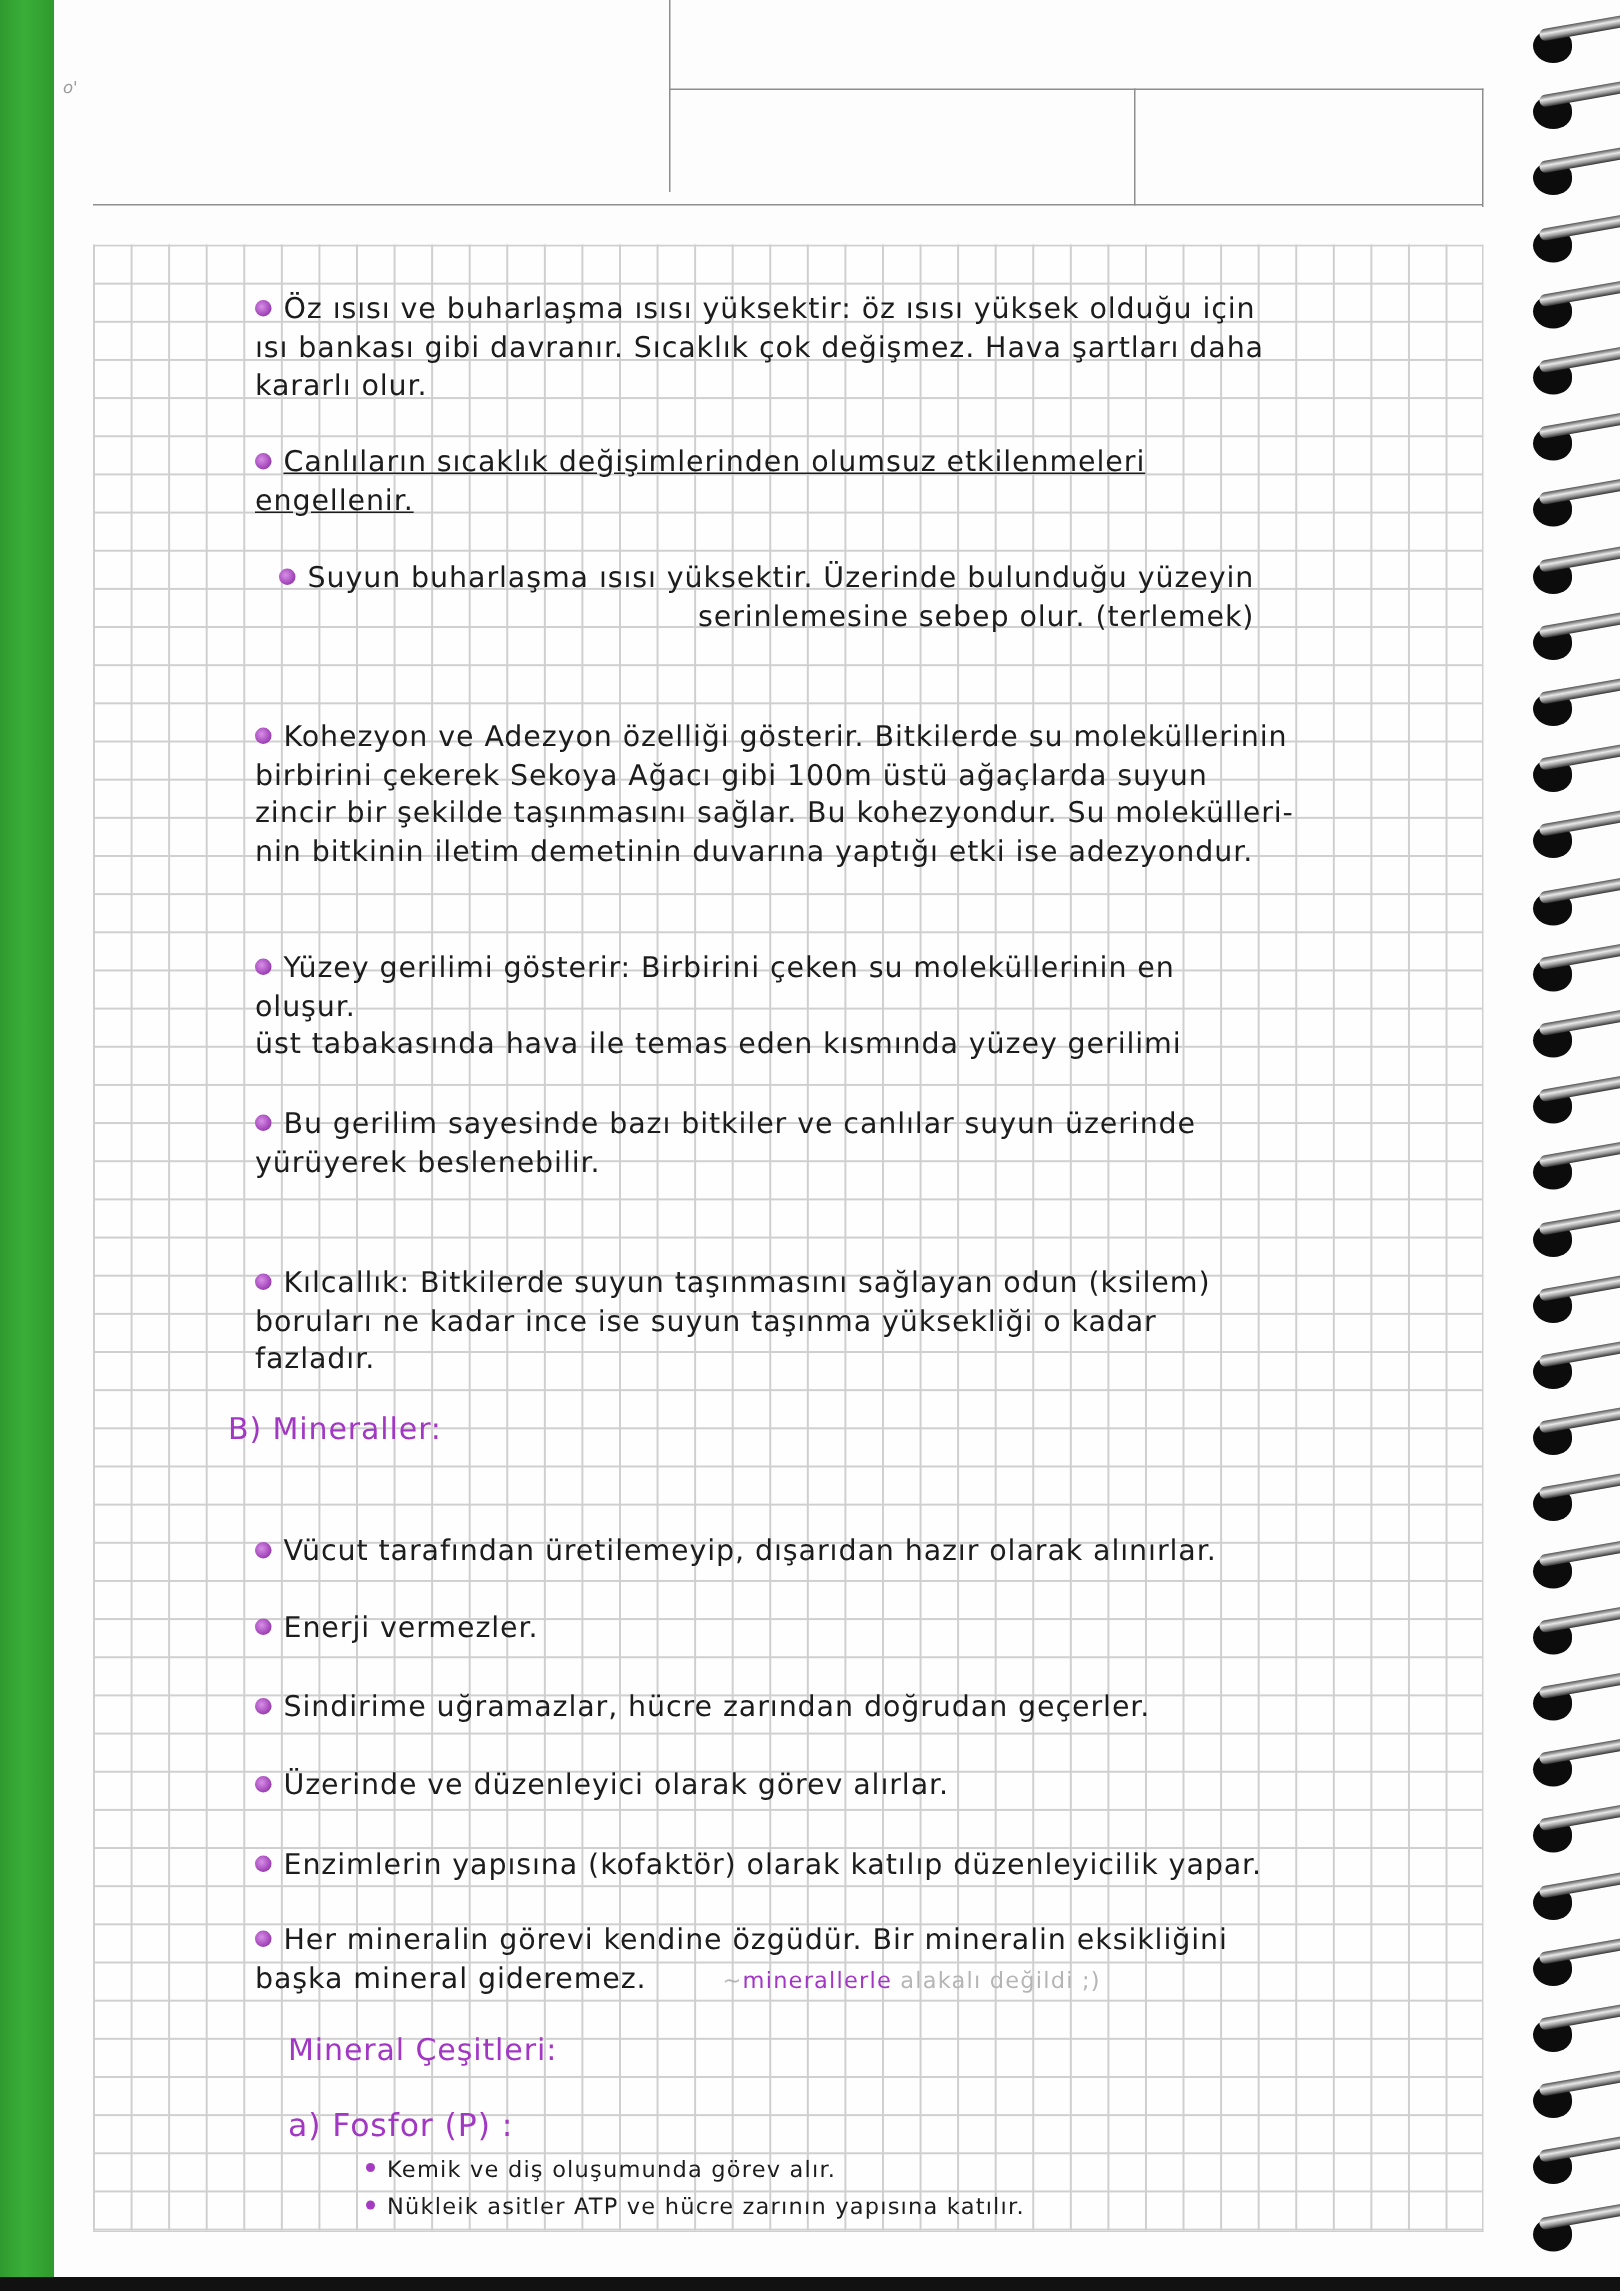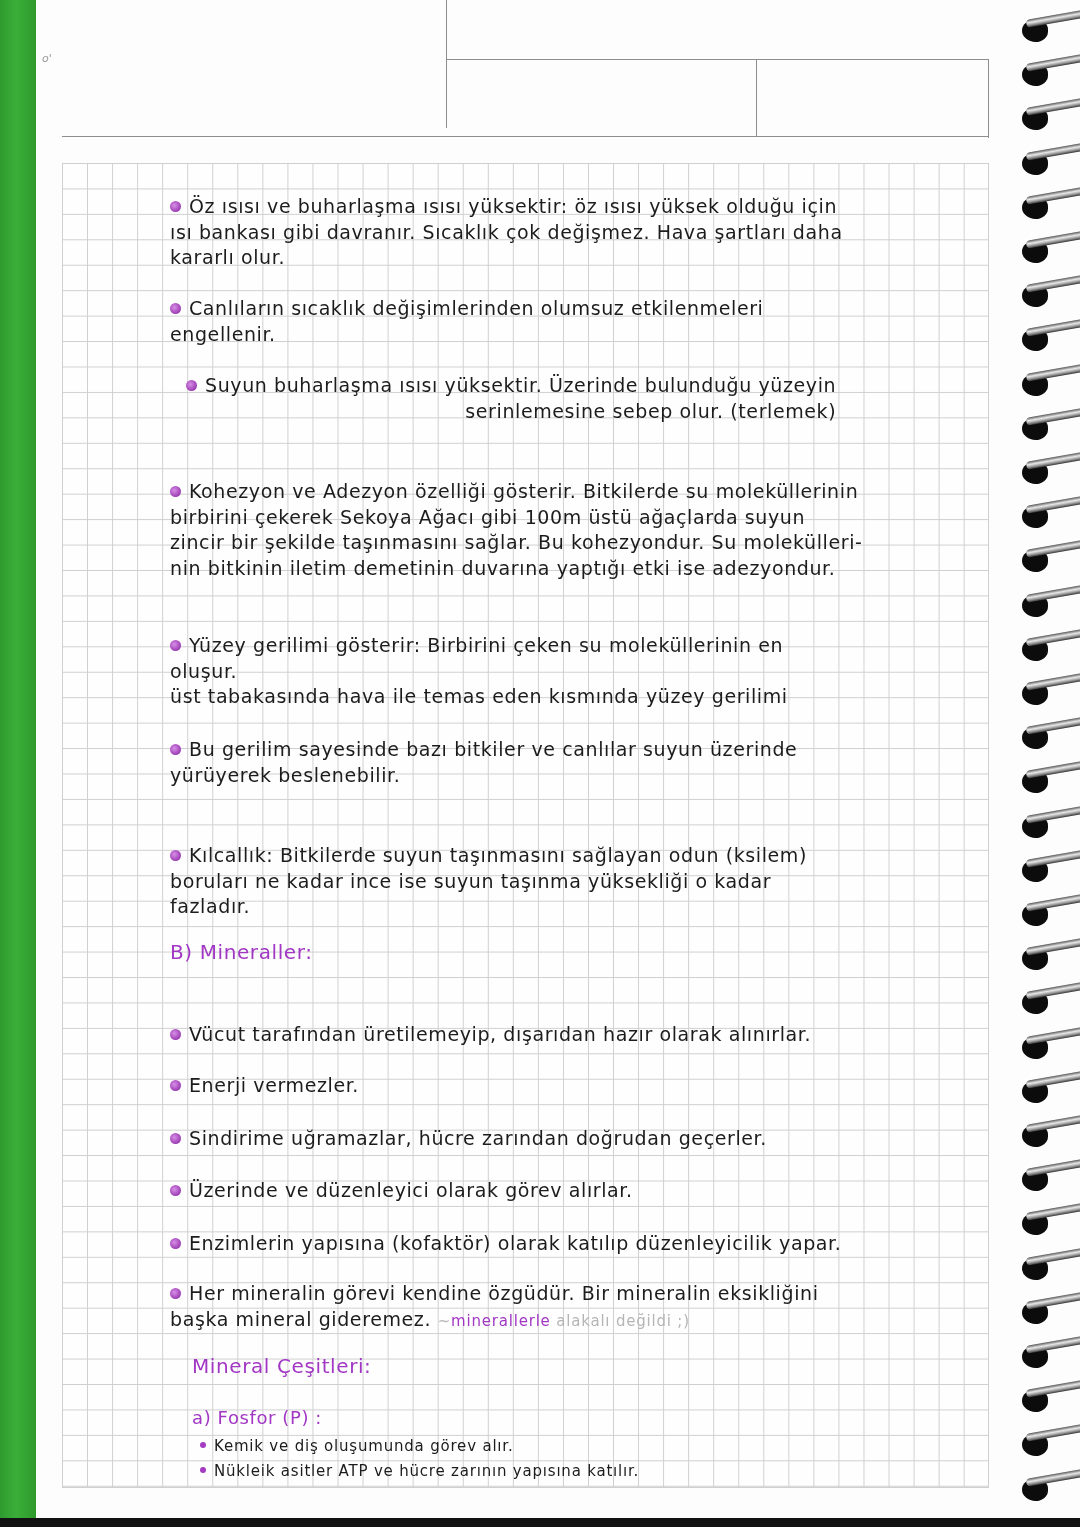--- a/index.html
+++ b/index.html
@@ -62,21 +62,21 @@
     background: radial-gradient(circle at 40% 40%, #d78ee6 0%, #9b3db3 70%);
     margin-right: 8px; vertical-align: 1px;
   }
   .small-bullet {
     display: inline-block; width: 6px; height: 6px; border-radius: 50%;
     background: #a43bc0; margin-right: 8px; vertical-align: 3px;
   }
   .purple { color: #a237c4; }
   .gray-note { color: #b5b5b5; }
   .heading { font-size: 20px; }
-  .small { font-size: 15px; line-height: 25px; letter-spacing: 0.8px; }
+  .small { font-size: 15px; line-height: 25px; letter-spacing: 0.8px; padding-left: 44px; }
 </style>
 </head>
 <body>
 
 <div class="green-strip"></div>
 <div class="page"></div>
 <div class="corner-mark">o'</div>
 
 <div class="hdr-vline"></div>
 <div class="hdr-box"></div>
@@ -84,21 +84,21 @@
 <div class="hdr-hline"></div>
 
 <div class="grid"></div>
 
 <div class="text" style="left:170px; top:194px;">
   <div><span class="bullet"></span><span>Öz ısısı ve buharlaşma ısısı yüksektir: öz ısısı yüksek olduğu için</span></div>
   <div>ısı bankası gibi davranır. Sıcaklık çok değişmez. Hava şartları daha</div>
   <div>kararlı olur.</div>
 </div>
 
-<div class="text" style="left:170px; top:296px;">
+<div class="text" style="left:170px; top:296px;text-decoration:underline;">
   <div><span class="bullet"></span><span>Canlıların sıcaklık değişimlerinden olumsuz etkilenmeleri</span></div>
   <div>engellenir.</div>
 </div>
 
 <div class="text" style="left:186px; top:373px;text-align:right;">
   <div><span class="bullet"></span><span>Suyun buharlaşma ısısı yüksektir. Üzerinde bulunduğu yüzeyin</span></div>
   <div>serinlemesine sebep olur. (terlemek)</div>
 </div>
 
 <div class="text" style="left:170px; top:479px;">
@@ -118,21 +118,21 @@
   <div><span class="bullet"></span><span>Bu gerilim sayesinde bazı bitkiler ve canlılar suyun üzerinde</span></div>
   <div>yürüyerek beslenebilir.</div>
 </div>
 
 <div class="text" style="left:170px; top:843px;">
   <div><span class="bullet"></span><span>Kılcallık: Bitkilerde suyun taşınmasını sağlayan odun (ksilem)</span></div>
   <div>boruları ne kadar ince ise suyun taşınma yüksekliği o kadar</div>
   <div>fazladır.</div>
 </div>
 
-<div class="text purple heading" style="left:170px; top:940px;">B) Mineraller:</div>
+<div class="text purple heading" style="left:152px; top:940px;">B) Mineraller:</div>
 
 <div class="text" style="left:170px; top:1022px;">
   <span class="bullet"></span><span>Vücut tarafından üretilemeyip, dışarıdan hazır olarak alınırlar.</span>
 </div>
 <div class="text" style="left:170px; top:1073px;">
   <span class="bullet"></span><span>Enerji vermezler.</span>
 </div>
 <div class="text" style="left:170px; top:1126px;">
   <span class="bullet"></span><span>Sindirime uğramazlar, hücre zarından doğrudan geçerler.</span>
 </div>
@@ -145,21 +145,21 @@
 <div class="text" style="left:170px; top:1281px;">
   <div><span class="bullet"></span><span>Her mineralin görevi kendine özgüdür. Bir mineralin eksikliğini</span></div>
   <div>
     <span>başka mineral gideremez.</span>
     <span class="small"><span class="gray-note">~</span><span class="purple">minerallerle</span><span class="gray-note"> alakalı değildi ;)</span></span>
   </div>
 </div>
 
 <div class="text purple heading" style="left:192px; top:1354px;">Mineral Çeşitleri:</div>
 
-<div class="text purple" style="left:192px; top:1405px; font-size:18px;">a) Fosfor (P) :</div>
+<div class="text purple" style="left:192px; top:1405px; font-size:21px;">a) Fosfor (P) :</div>
 
 <div class="text small" style="left:200px; top:1434px;">
   <div><span class="small-bullet"></span><span>Kemik ve diş oluşumunda görev alır.</span></div>
   <div><span class="small-bullet"></span><span>Nükleik asitler ATP ve hücre zarının yapısına katılır.</span></div>
 </div>
 
 <div class="spiral" id="spiral">
     <div class="ring" style="top: 12px;">
       <div class="hole"></div>
       <div class="wire"></div>

